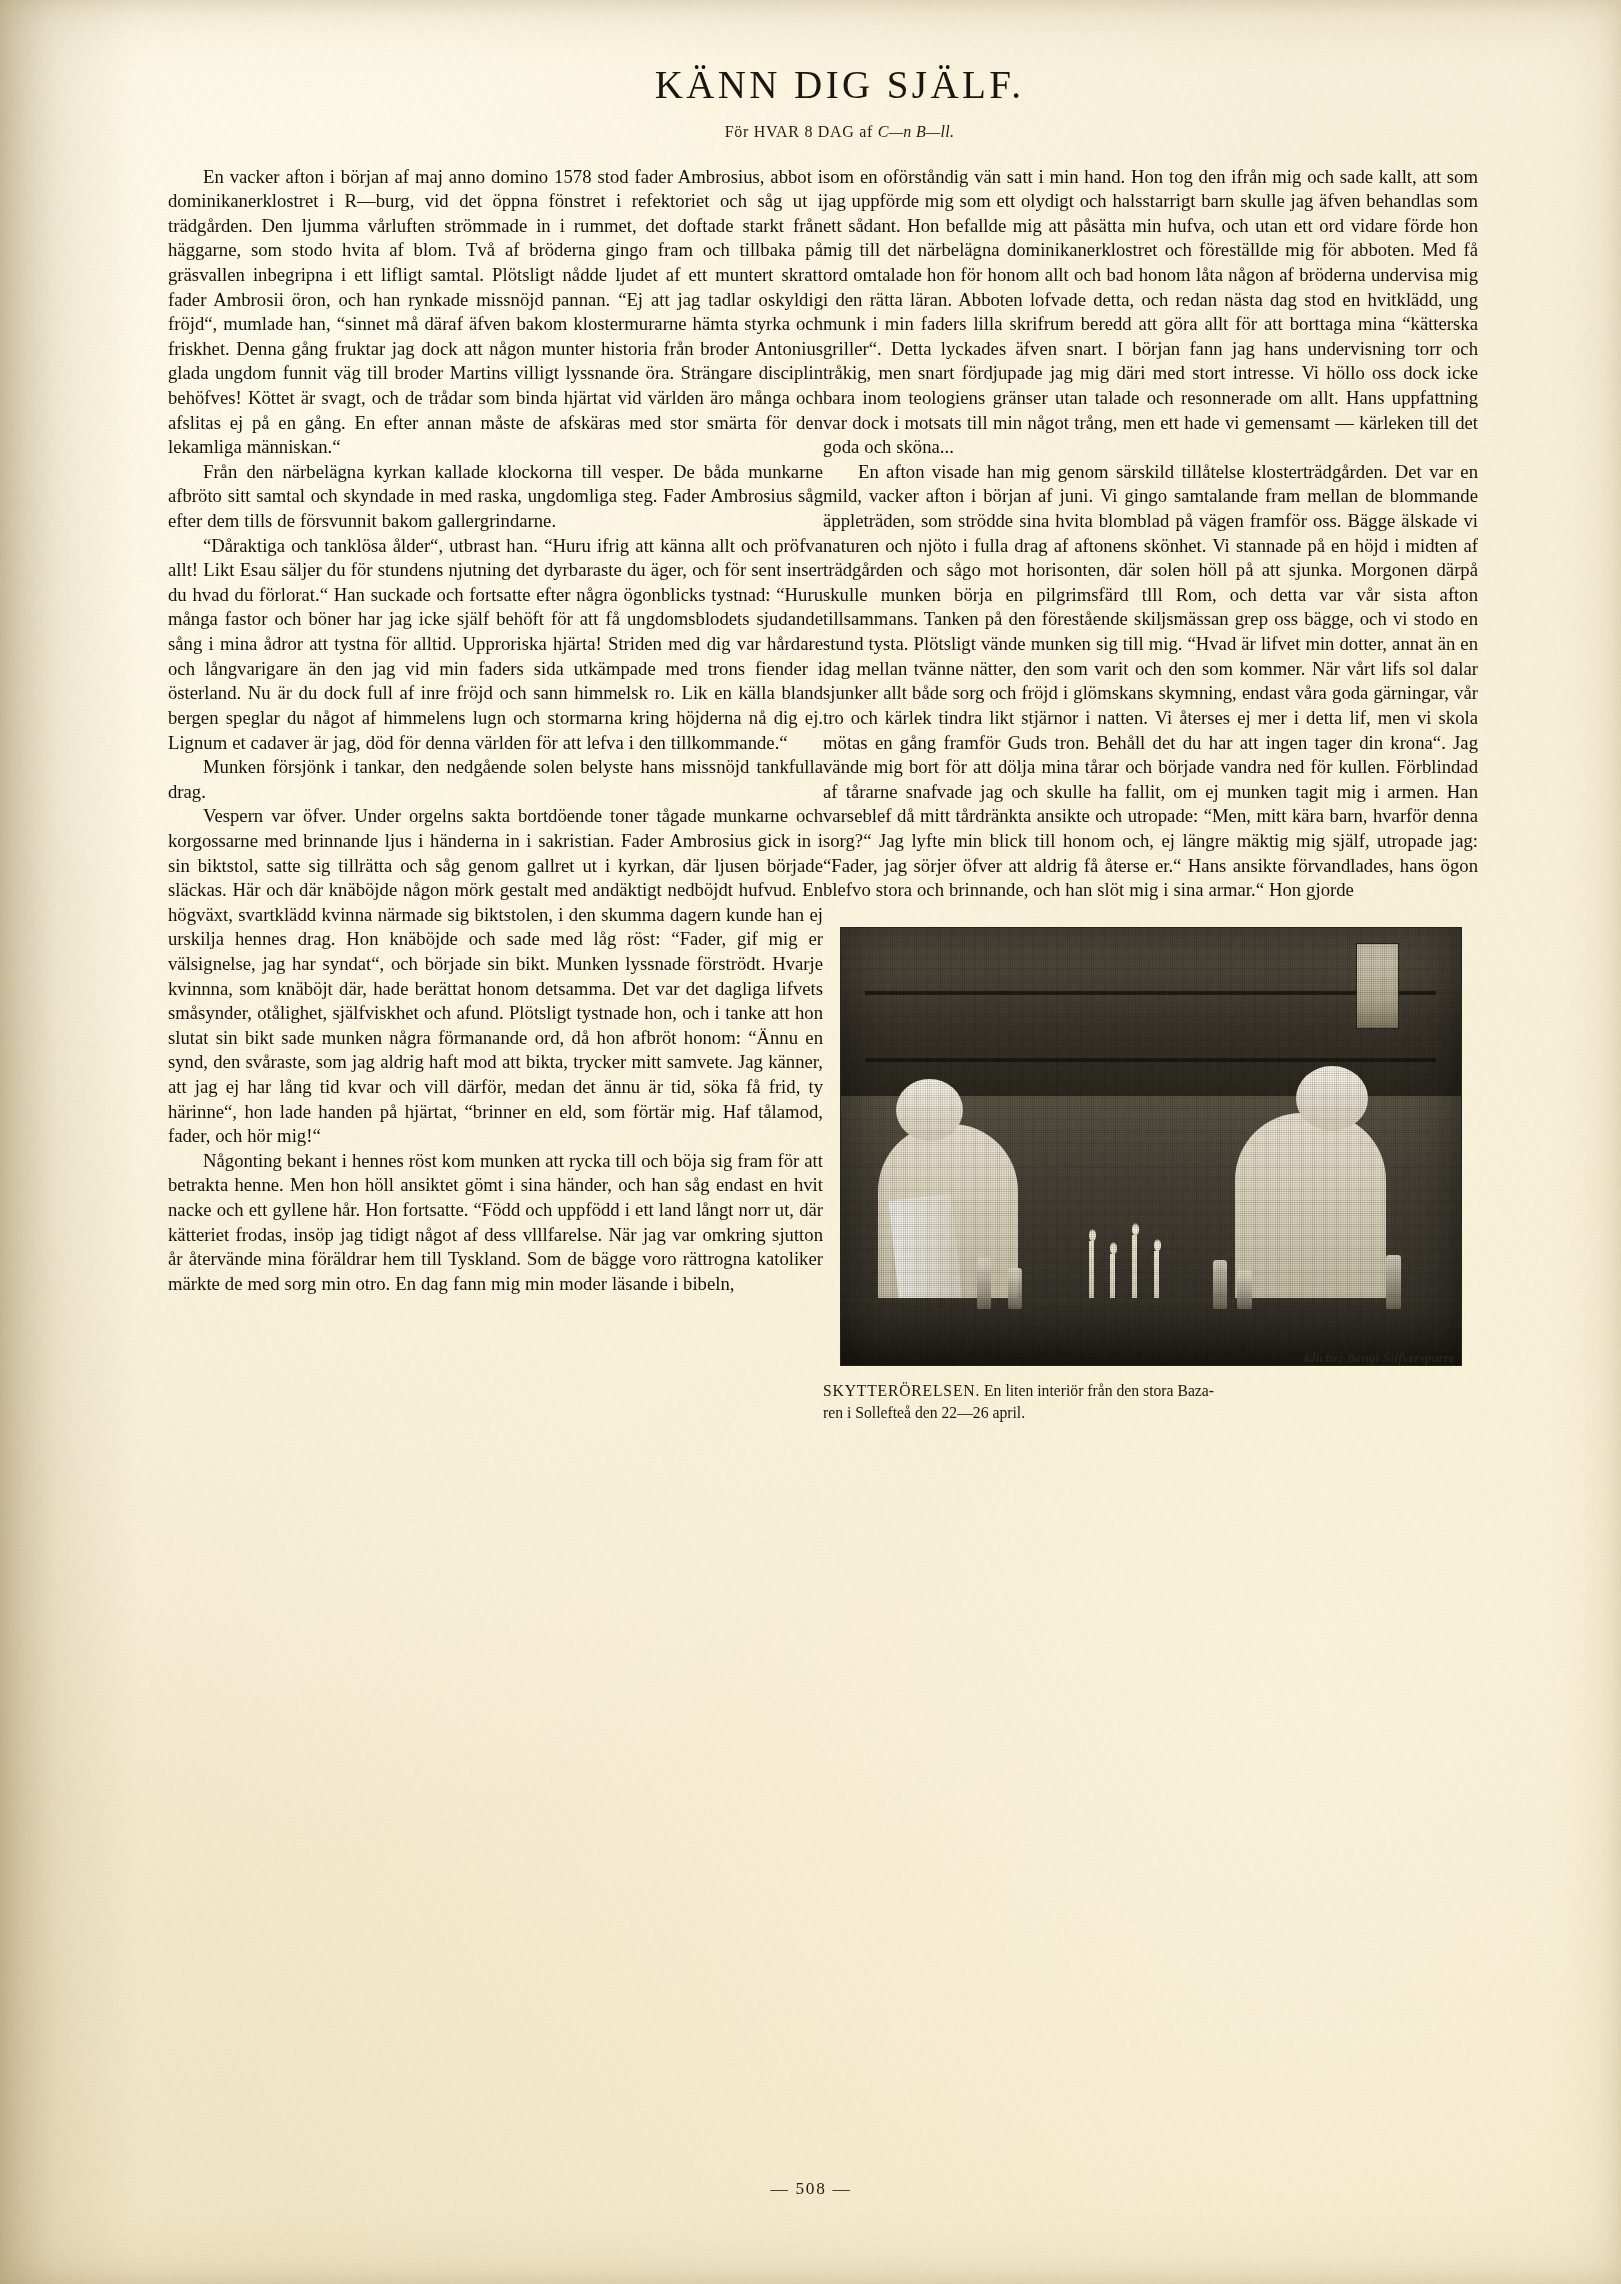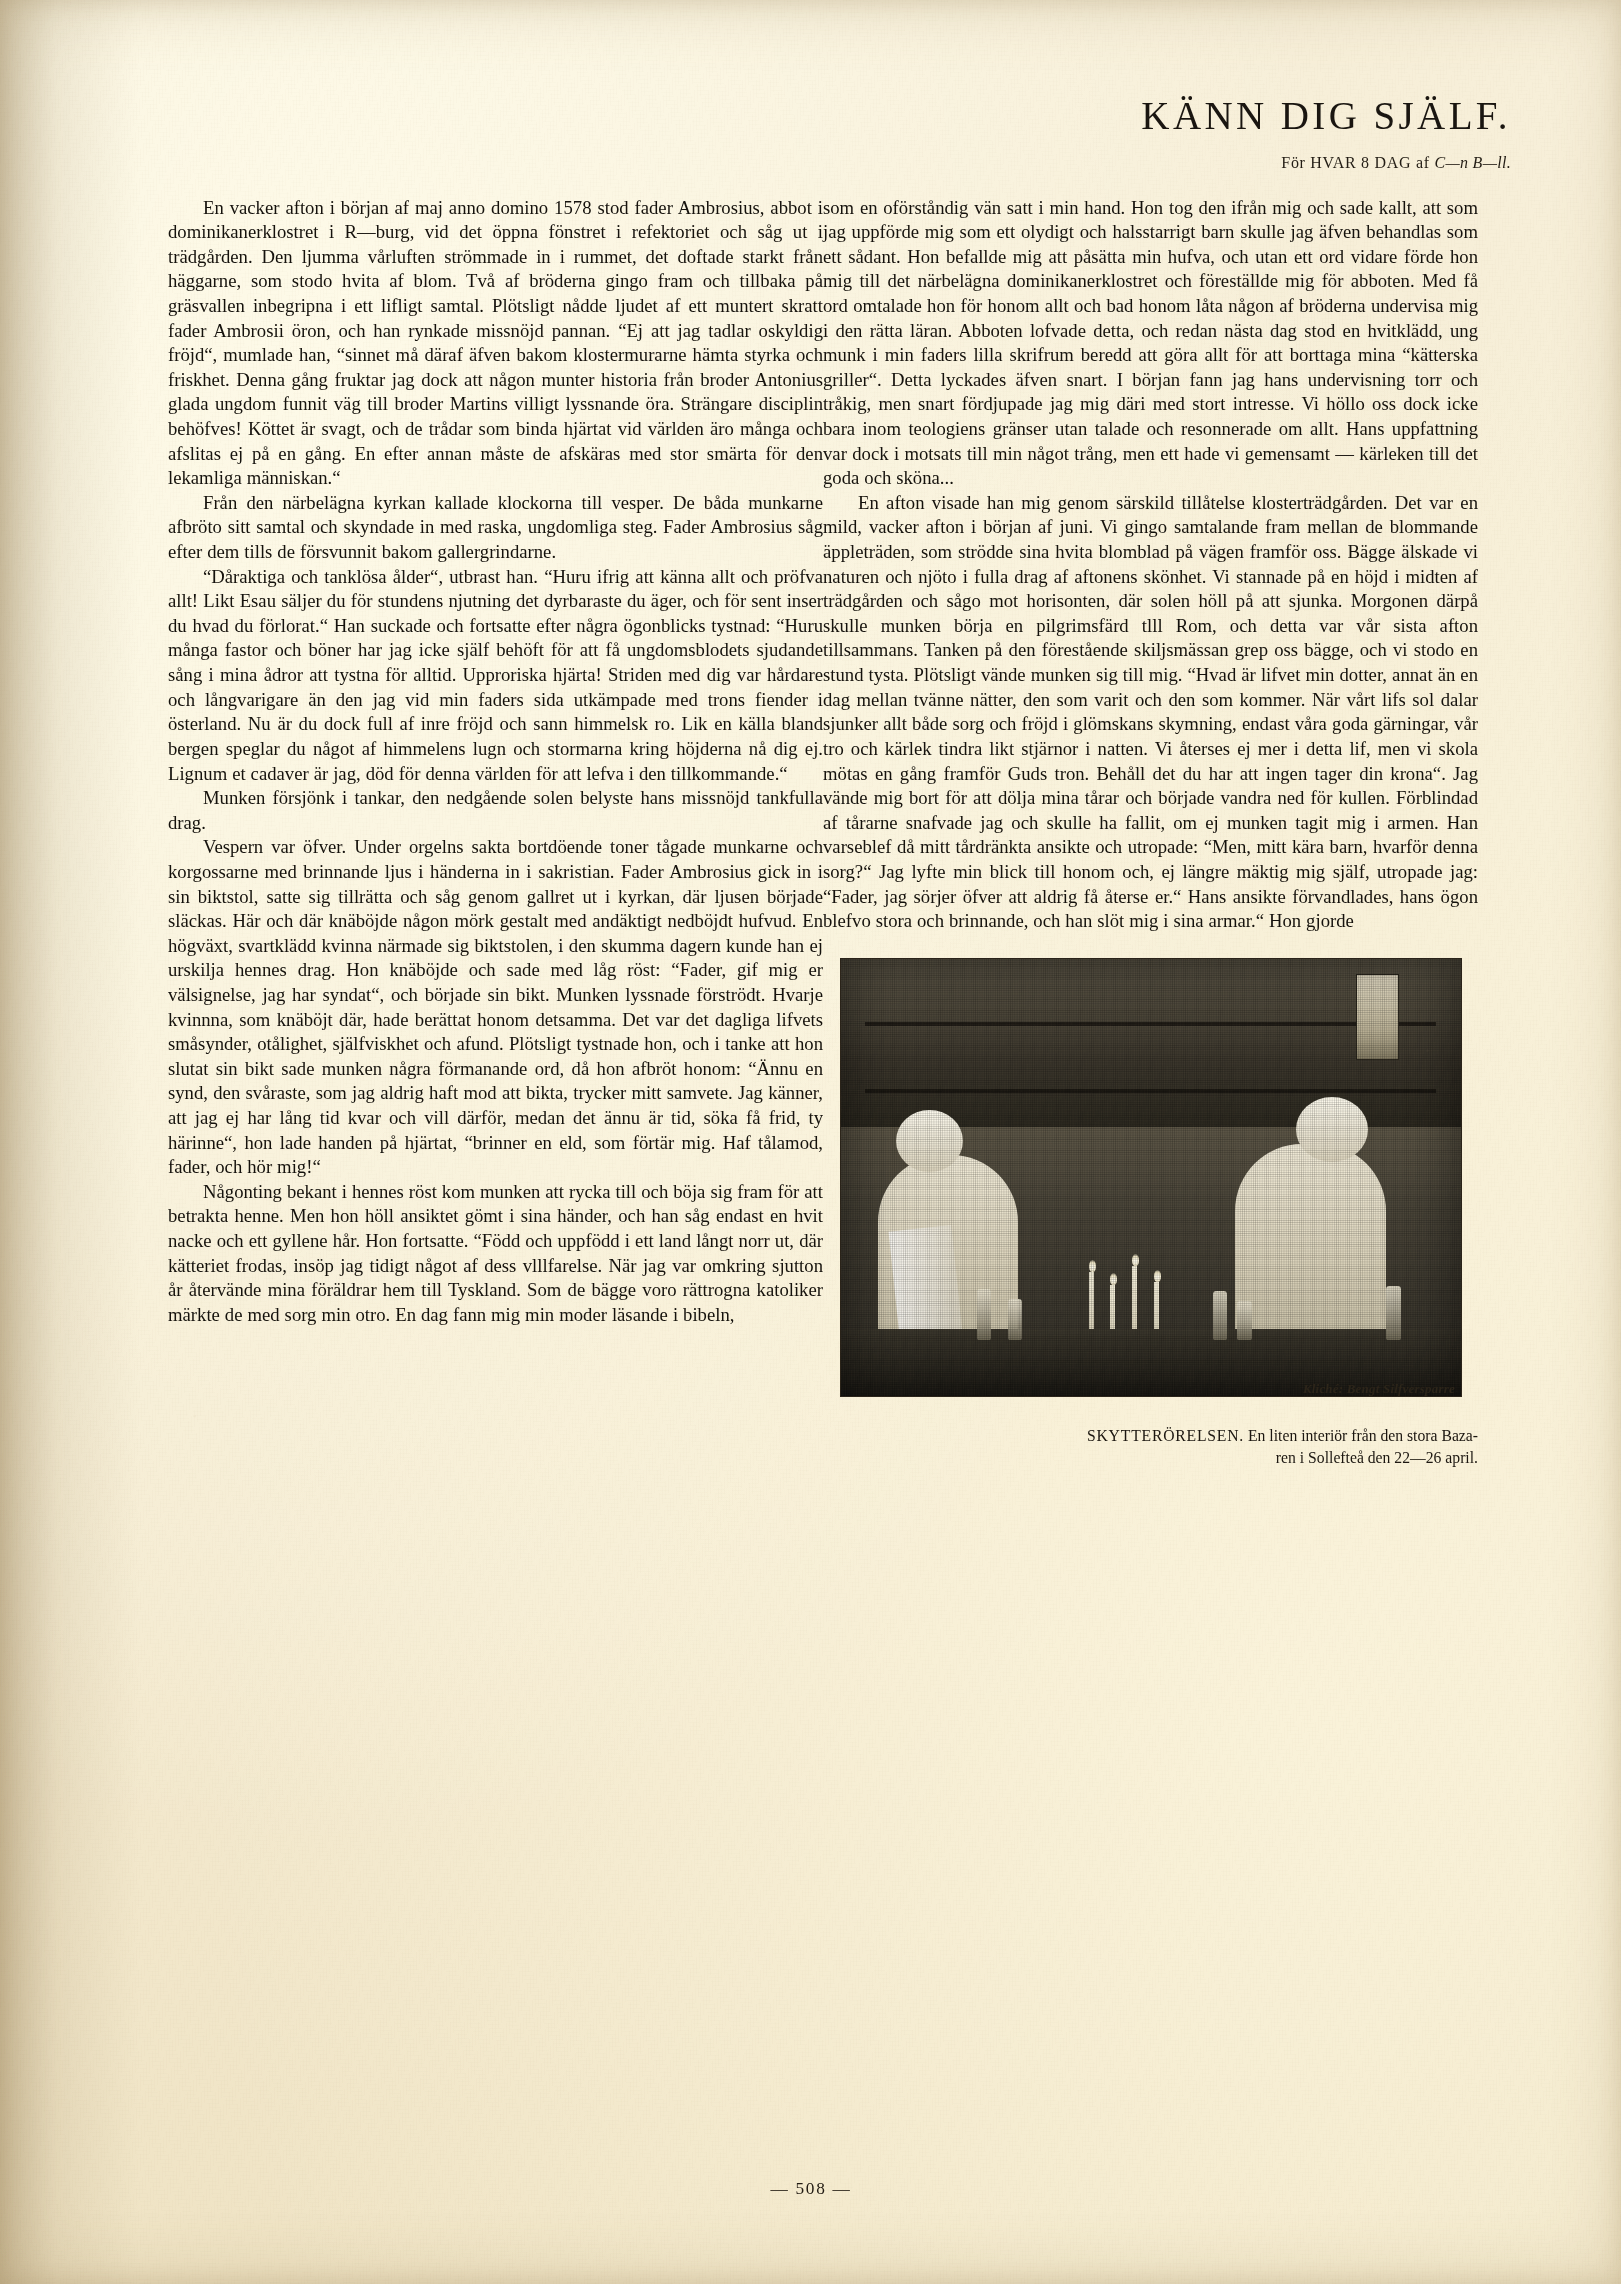--- a/index.html
+++ b/index.html
@@ -43,21 +43,21 @@
     background:linear-gradient(90deg, rgba(126,101,58,.30) 0%, rgba(126,101,58,.10) 40%, rgba(126,101,58,0) 100%);
     pointer-events:none;
   }
 
   #content{
     position:absolute;
     left:168px; top:0; width:1343px; height:100%;
   }
 
   
-  .masthead{ text-align:right; padding-top:96px; }
+  .masthead{ text-align:center; padding-top:65px; }
   .title{
     font-size:39px;
     letter-spacing:3.4px;
     color:#191510;
     font-weight:400;
     line-height:1;
   }
   .byline{
     margin-top:19px;
     font-size:16px;
@@ -177,25 +177,25 @@
     box-shadow:inset 0 0 50px rgba(0,0,0,.55);
   }
   .photo-credit{
     position:absolute; right:5.6px; bottom:-1.1px;
     font-size:13px; font-style:italic; font-weight:bold;
     color:#2b2419;
     letter-spacing:0.2px;
     background:rgba(239,231,207,.0);
   }
   .caption{
-    margin-top:28px;
+    margin-top:14px;
     font-size:15.7px;
     line-height:1.35;
     color:#1b1610;
-    text-align:right;
+    text-align:left;
   }
   .caption .lead{ letter-spacing:0.8px; }
 
   
   .pagenum{
     position:absolute;
     left:0; right:0;
     bottom:85px;
     text-align:center;
     font-size:17.3px;

